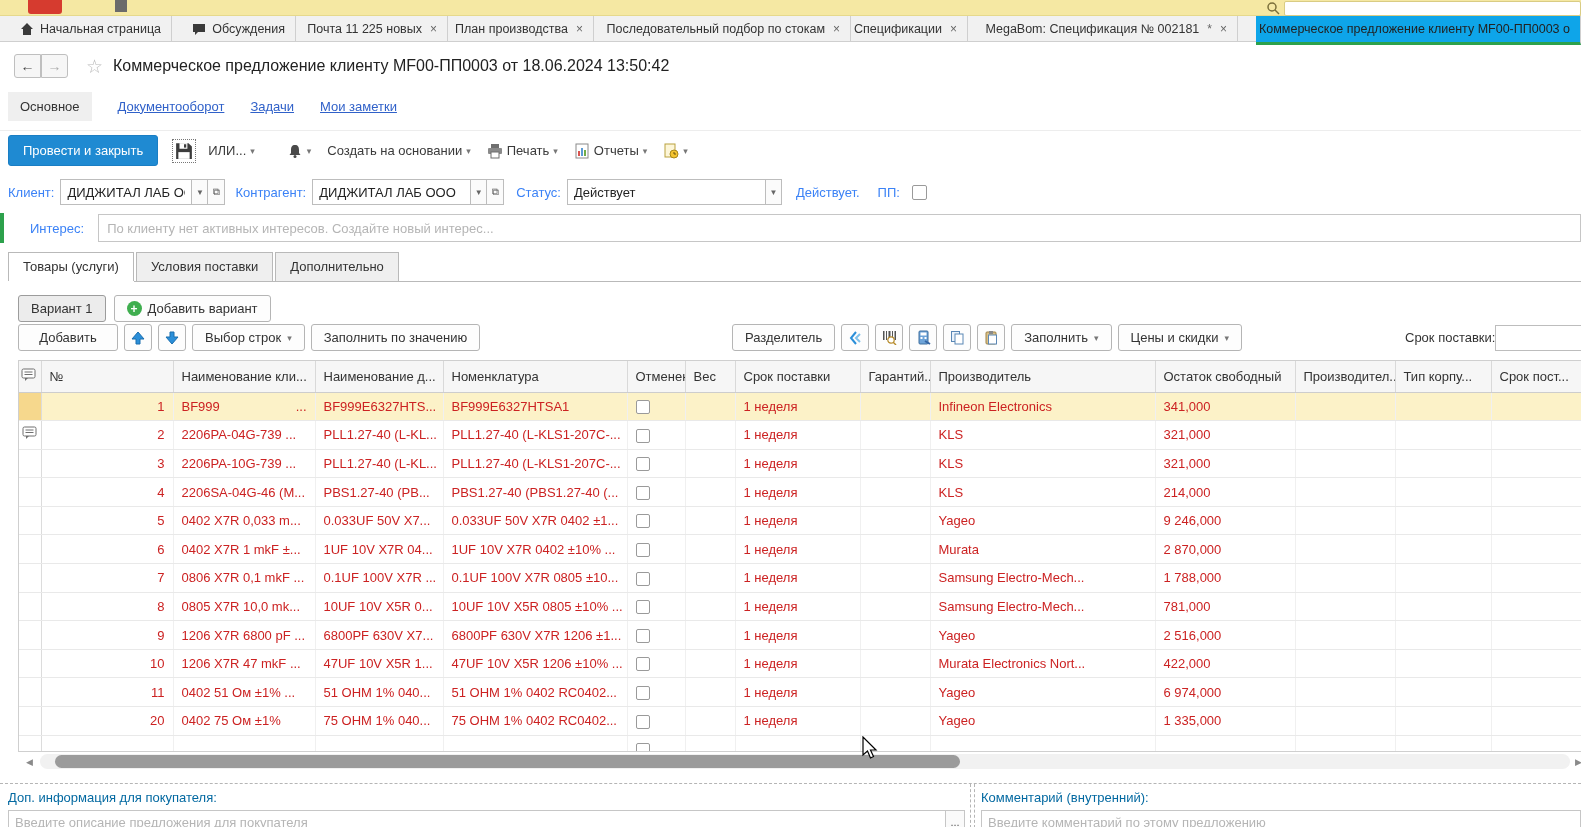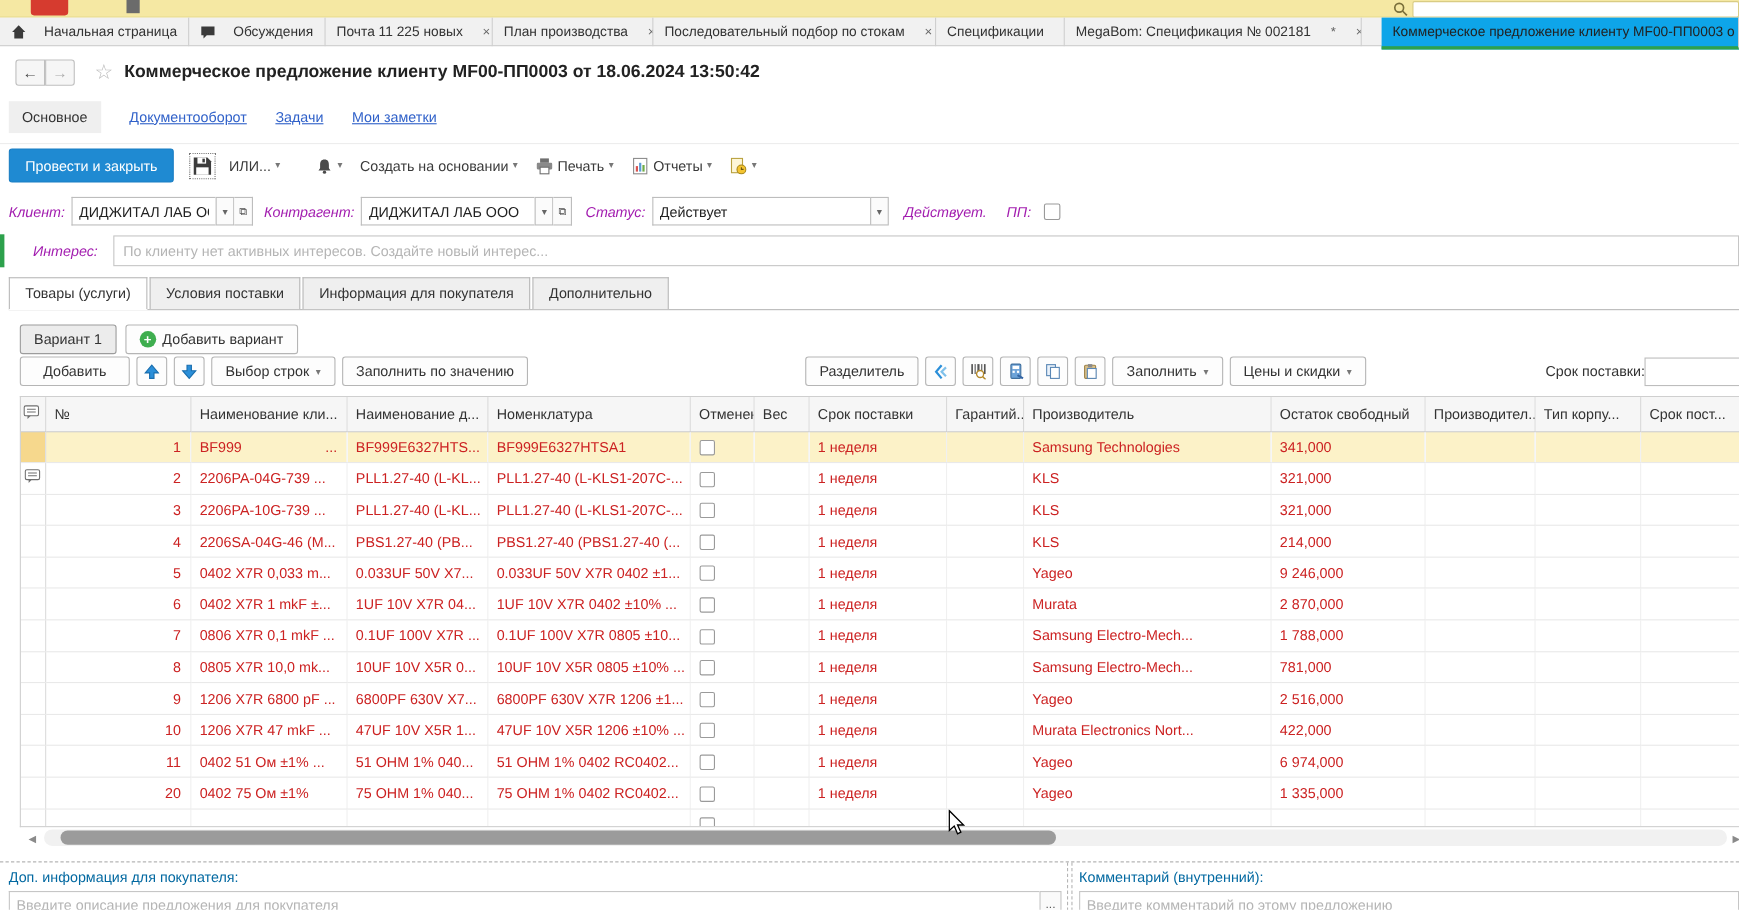--- a/index.html
+++ b/index.html
@@ -10,53 +10,53 @@
 
   
   #topstrip { left:0; top:0; width:1581px; height:16px; background:#f5e8a3; border-bottom:1px solid #e6d98c; }
   #logo-frag { left:28px; top:0; width:34px; height:14px; background:#d63b2f; border-radius:0 0 3px 3px; }
   #frag2 { left:115px; top:0; width:12px; height:12px; background:#6b6b6b; }
   #top-search { left:1284px; top:1px; width:297px; height:15px; background:#fff; border:1px solid #d9cc84; border-radius:2px; }
   #magnifier { left:1266px; top:1px; width:14px; height:14px; }
 
   
   #wintabs { left:0; top:16px; width:1581px; height:26px; background:#f1f1f1; border-bottom:1px solid #cfcfcf; display:flex; }
-  .wtab { display:flex; align-items:center; gap:16px; padding:13px 10px; border-right:1px solid #cfcfcf;
-          font-size:12.5px; color:#333; white-space:nowrap; overflow:hidden; cursor:default; }
+  .wtab { display:flex; align-items:center; gap:6px; padding:13px 10px; border-right:1px solid #cfcfcf;
+          font-size:12.5px; color:#333; white-space:nowrap; overflow:hidden; cursor:default;justify-content:flex-end; }
   .wtab .x { color:#666; font-size:12px; margin-left:2px; }
   .wtab.active { background:#0ea5e9; border-bottom:3px solid #2da14c; color:#222;margin-left:18px; }
   .ticon { width:14px; height:14px; flex:0 0 auto; }
 
   
   #titlebar { left:0; top:42px; width:1581px; height:48px; display:flex; align-items:center; }
   .navbtn { width:27px; height:24px; border:1px solid #bfbfbf; background:#f6f6f6; display:flex; align-items:center;
             justify-content:center; font-size:14px; }
   #btn-back { margin-left:14px; border-radius:3px 0 0 3px; color:#444; }
   #btn-fwd { border-radius:0 3px 3px 0; color:#aaa; }
   #star { margin:0 10px 0 18px; font-size:19px; color:#b9b9b9; }
-  #page-title { font-size:16px; font-weight:700; color:#222; }
+  #page-title { font-size:16px; font-weight:400; color:#222; }
 
   
   #navtabs { left:0; top:90px; width:1581px; height:32px; display:flex; align-items:center; gap:26px; }
   #navtab-main { background:#efefef; padding:7px 12px; color:#333; margin-left:8px; }
   .navlink { color:#3061c9; text-decoration:underline; }
 
   
   #cmdbar { left:0; top:130px; width:1581px; height:40px; display:flex; align-items:center; gap:8px; border-top:1px solid #ededed;}
   #btn-post { margin-left:8px; background:#1f8ad2; color:#fff; border:1px solid #1a7ec4; border-radius:3px;
               padding:7px 14px; font-size:13px; }
   .iconbtn { display:flex; align-items:center; justify-content:center; padding:3px; background:transparent; border:none; }
   #save-btn { border:1px dotted #777; padding:2px; margin-left:6px; }
   .ddtext { color:#3a3a3a; display:flex; align-items:center; gap:4px; padding:4px 4px; }
   .caret { color:#777; font-size:9px; }
   .cmdgap { width:8px; }
 
   
   #fieldsrow { left:0; top:174px; width:1581px; height:36px; display:flex; align-items:center; }
-  .flabel { color:#a21caf; margin-right:6px;font-style:italic; }
+  .flabel { color:#3b82f6; margin-right:6px; }
   .combo { display:flex; align-items:stretch; height:26px; }
   .combo input { border:1px solid #bdbdbd; border-right:none; padding:0 6px; font-size:13px; color:#222; outline:none;
                  font-family:inherit; }
   .combo .cbtn { width:17px; border:1px solid #bdbdbd; background:#fbfbfb; color:#666; font-size:8px;
                  display:flex; align-items:center; justify-content:center; }
   .combo .obtn { width:17px; border:1px solid #bdbdbd; border-left:none; background:#fbfbfb; color:#555; font-size:10px;
                  display:flex; align-items:center; justify-content:center; }
   #pp-check { width:15px; height:15px; border:1px solid #9a9a9a; border-radius:2px; background:#fff; margin-left:6px; }
 
   
@@ -277,21 +277,20 @@
 
   <div id="interestrow" class="abs">
     <div id="interest-bar"></div>
     <span class="flabel">Интерес:</span>
     <input id="interest-input" class="ph" placeholder="По клиенту нет активных интересов. Создайте новый интерес..." style="">
   </div>
 
   <div id="sectiontabs" class="abs">
     <div class="stab active">Товары (услуги)</div>
     <div class="stab">Условия поставки</div>
-    <div class="stab">Информация для покупателя</div>
     <div class="stab">Дополнительно</div>
   </div>
 
   <div id="variantrow" class="abs">
     <button id="variant1" class="btn">Вариант 1</button>
     <button class="btn">
       <span class="plus-ico">+</span>
       <span>Добавить вариант</span>
     </button>
   </div>
@@ -416,21 +415,21 @@
           <tr class="selected">
             <td class="mcell"></td>
             <td class="num">1</td>
             <td>BF999<span class="dots-right">...</span></td>
             <td>BF999E6327HTS...</td>
             <td>BF999E6327HTSA1</td>
             <td><span class="rowchk"></span></td>
             <td></td>
             <td>1 неделя</td>
             <td></td>
-            <td>Samsung Technologies</td>
+            <td>Infineon Electronics</td>
             <td class="stock">341,000</td>
             <td></td>
             <td></td>
             <td></td>
           </tr>
           <tr>
             <td class="mcell"><svg width="16" height="14" viewBox="0 0 16 14">
                 <rect x="1" y="1" width="13" height="9" rx="1.5" fill="#fff" stroke="#6f6f6f"></rect>
                 <line x1="3.5" y1="4" x2="11.5" y2="4" stroke="#6f6f6f"></line>
                 <line x1="3.5" y1="6.5" x2="11.5" y2="6.5" stroke="#6f6f6f"></line>

